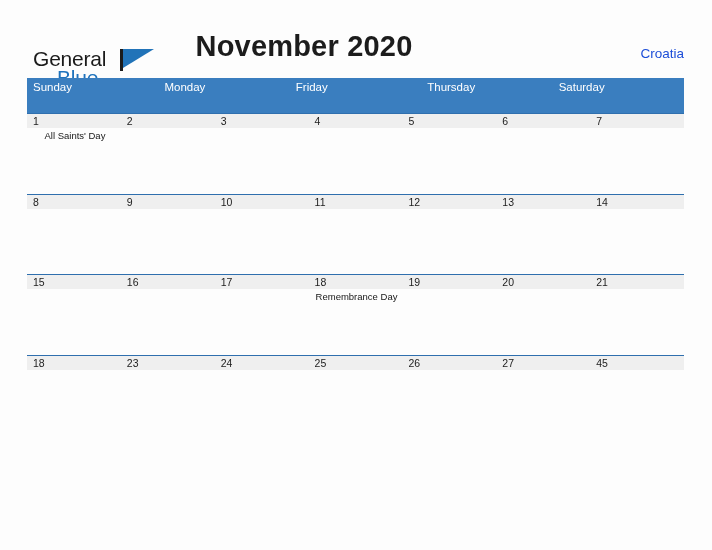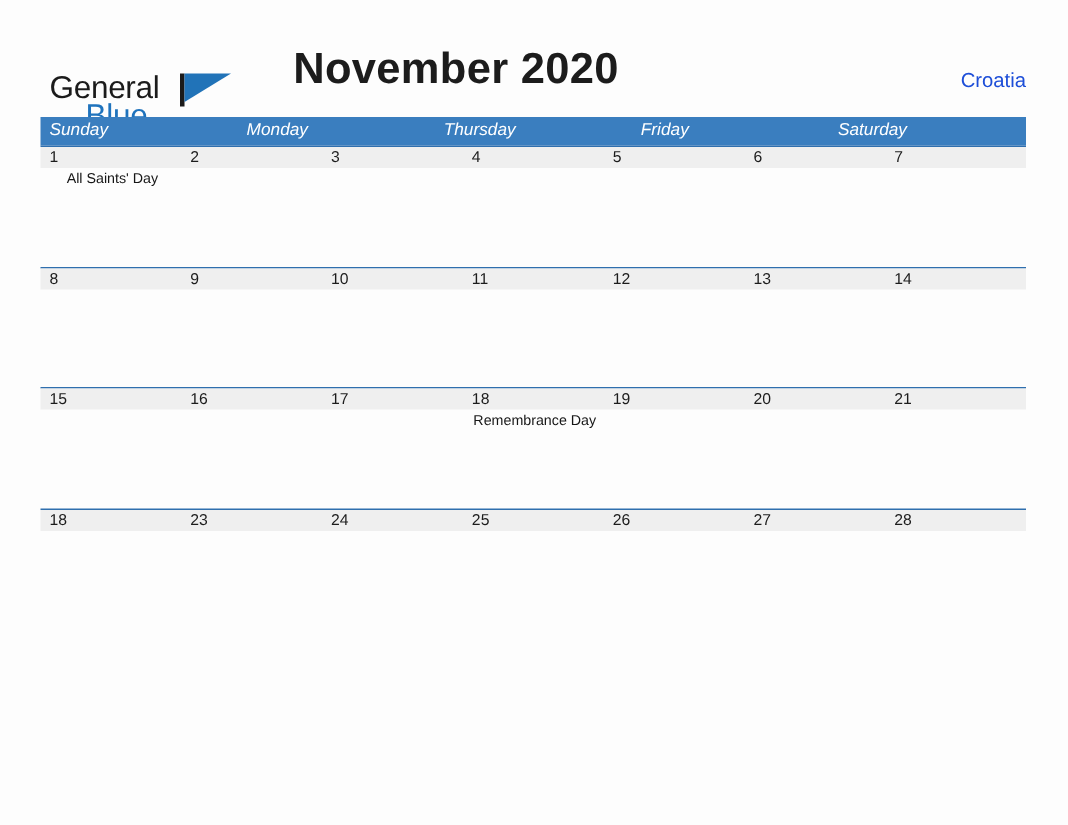--- a/index.html
+++ b/index.html
@@ -107,23 +107,22 @@
   .calendar {
     position: absolute;
     left: 27px;
     top: 78px;
     width: 657px;
   }
 
   .weekday-row {
     display: flex;
     width: 657px;
-    height: 19px;
+    height: 35px;
     background: #3a7ebf;
-    font-style: italic;
   }
   .weekday-cell {
     flex: 1 1 0;
     color: #ffffff;
     font-size: 11.5px;
     line-height: 19px;
     padding-left: 6px;
     box-sizing: border-box;
     white-space: nowrap;
     overflow: hidden;
@@ -194,22 +193,22 @@
 
     <div class="region">Croatia</div>
 
   </div>
 
   <div class="calendar">
 
     <div class="weekday-row">
       <div class="weekday-cell">Sunday</div>
       <div class="weekday-cell">Monday</div>
+      <div class="weekday-cell">Friday</div>
       <div class="weekday-cell">Thursday</div>
-      <div class="weekday-cell">Friday</div>
       <div class="weekday-cell">Saturday</div>
     </div>
 
     <div class="week-row">
       <div class="day-band">
         <div class="day-num">1</div>
         <div class="day-num">2</div>
         <div class="day-num">3</div>
         <div class="day-num">4</div>
         <div class="day-num">5</div>
@@ -270,21 +269,21 @@
     </div>
 
     <div class="week-row">
       <div class="day-band">
         <div class="day-num">18</div>
         <div class="day-num">23</div>
         <div class="day-num">24</div>
         <div class="day-num">25</div>
         <div class="day-num">26</div>
         <div class="day-num">27</div>
-        <div class="day-num">28</div>
+        <div class="day-num">45</div>
       </div>
       <div class="event-band">
         <div class="event-cell"></div>
         <div class="event-cell"></div>
         <div class="event-cell"></div>
         <div class="event-cell"></div>
         <div class="event-cell"></div>
         <div class="event-cell"></div>
         <div class="event-cell"></div>
       </div>

